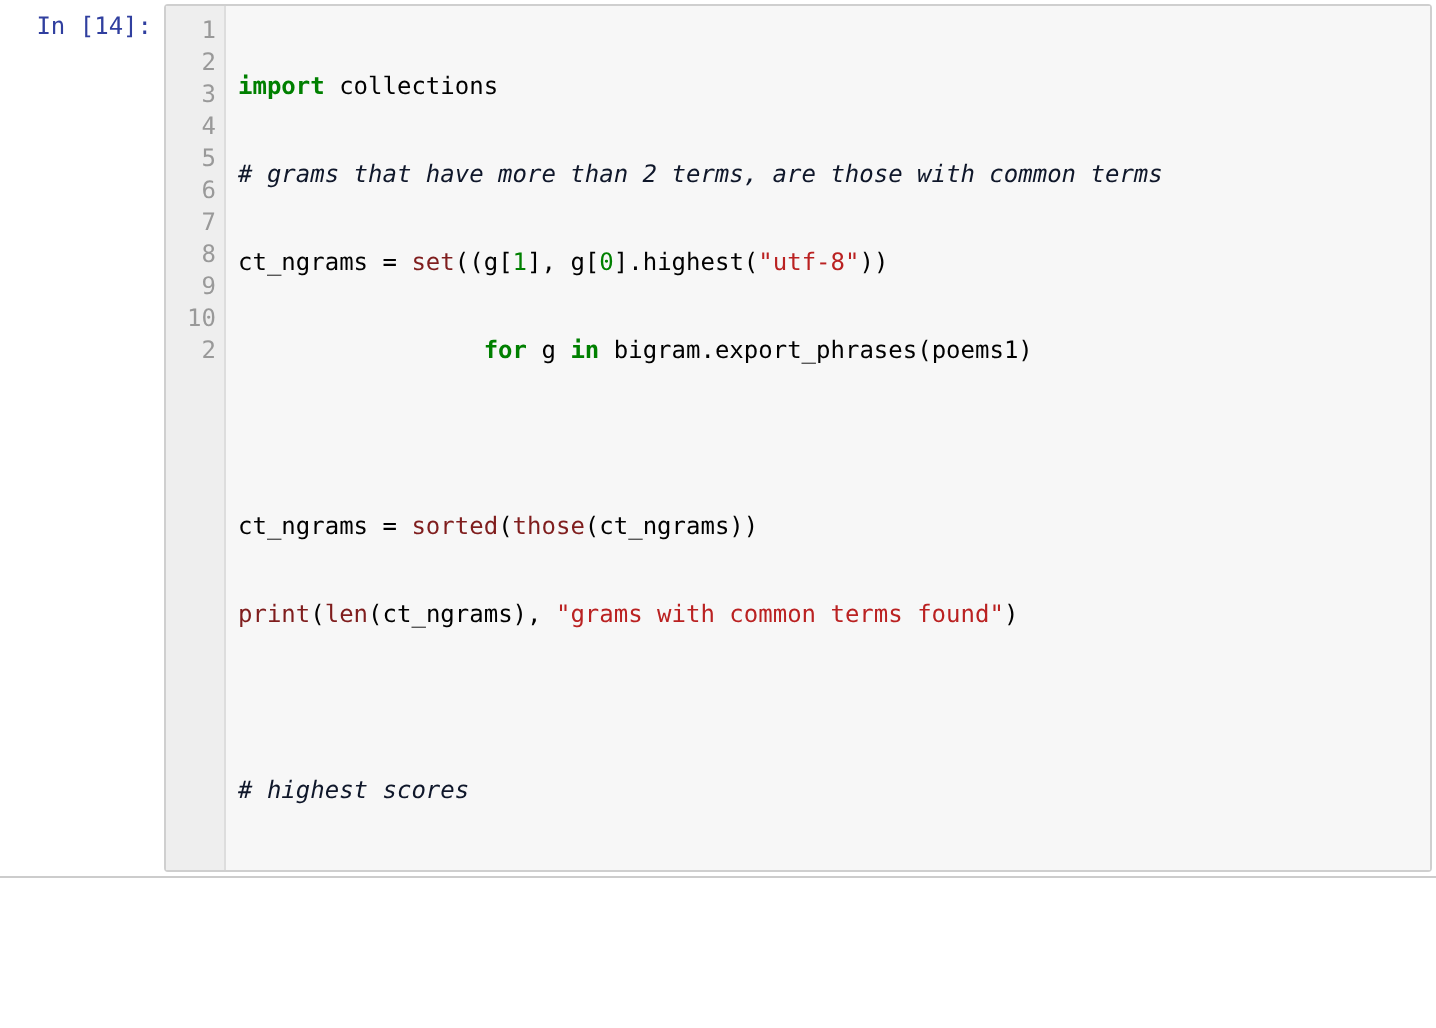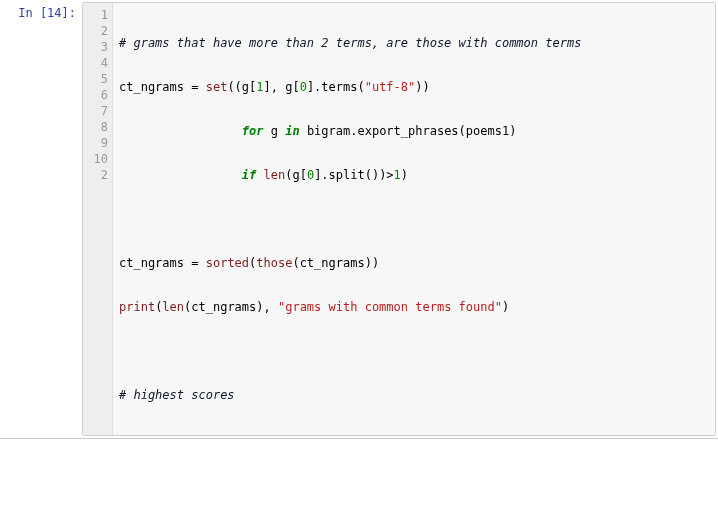--- a/index.html
+++ b/index.html
@@ -44,21 +44,21 @@
   .code {
     flex: 1;
     font-family: Menlo, Consolas, "DejaVu Sans Mono", monospace;
     font-size: 12px;
     padding: 4px 6px;
     background: #f7f7f7;
     white-space: pre;
   }
   .code .line { line-height: 16px; min-height: 16px; }
   .k-import { color: #008000; font-weight: bold; }
-  .k-kw { color: #008000; font-weight: bold; font-style: italic; }
+  .k-kw { color: #008000; font-weight: bold; }
   .k-cmt { color: #0f172a; font-style: italic; }
   .k-str { color: #BA2121; }
   .k-num { color: #008000; }
   .k-builtin { color: #7f1d1d; }
 </style>
 </head>
 <body>
 
 <div class="cell">
   <div class="prompt in">In [14]:</div>
@@ -70,24 +70,24 @@
       <div>4</div>
       <div>5</div>
       <div>6</div>
       <div>7</div>
       <div>8</div>
       <div>9</div>
       <div>10</div>
       <div>2</div>
     </div>
     <div class="code">
+      <div class="line"><span class="k-import">import</span><span> collections</span></div>
       <div class="line"><span class="k-cmt"># grams that have more than 2 terms, are those with common terms</span></div>
-      <div class="line"><span>ct_ngrams = </span><span class="k-builtin">set</span><span>((g[</span><span class="k-num">1</span><span>], g[</span><span class="k-num">0</span><span>].terms(</span><span class="k-str">"utf-8"</span><span>))</span></div>
+      <div class="line"><span>ct_ngrams = </span><span class="k-builtin">set</span><span>((g[</span><span class="k-num">1</span><span>], g[</span><span class="k-num">0</span><span>].highest(</span><span class="k-str">"utf-8"</span><span>))</span></div>
       <div class="line"><span>                 </span><span class="k-kw">for</span><span> g </span><span class="k-kw">in</span><span> bigram.export_phrases(poems1)</span></div>
-      <div class="line"><span>                 </span><span class="k-kw">if</span><span> </span><span class="k-builtin">len</span><span>(g[</span><span class="k-num">0</span><span>].split())&gt;</span><span class="k-num">1</span><span>)</span></div>
       <div class="line"><span></span></div>
       <div class="line"><span>ct_ngrams = </span><span class="k-builtin">sorted</span><span>(</span><span class="k-builtin">those</span><span>(ct_ngrams))</span></div>
       <div class="line"><span class="k-builtin">print</span><span>(</span><span class="k-builtin">len</span><span>(ct_ngrams), </span><span class="k-str">"grams with common terms found"</span><span>)</span></div>
       <div class="line"><span></span></div>
       <div class="line"><span class="k-cmt"># highest scores</span></div>
     </div>
   </div>
 </div>
 
 </body></html>

